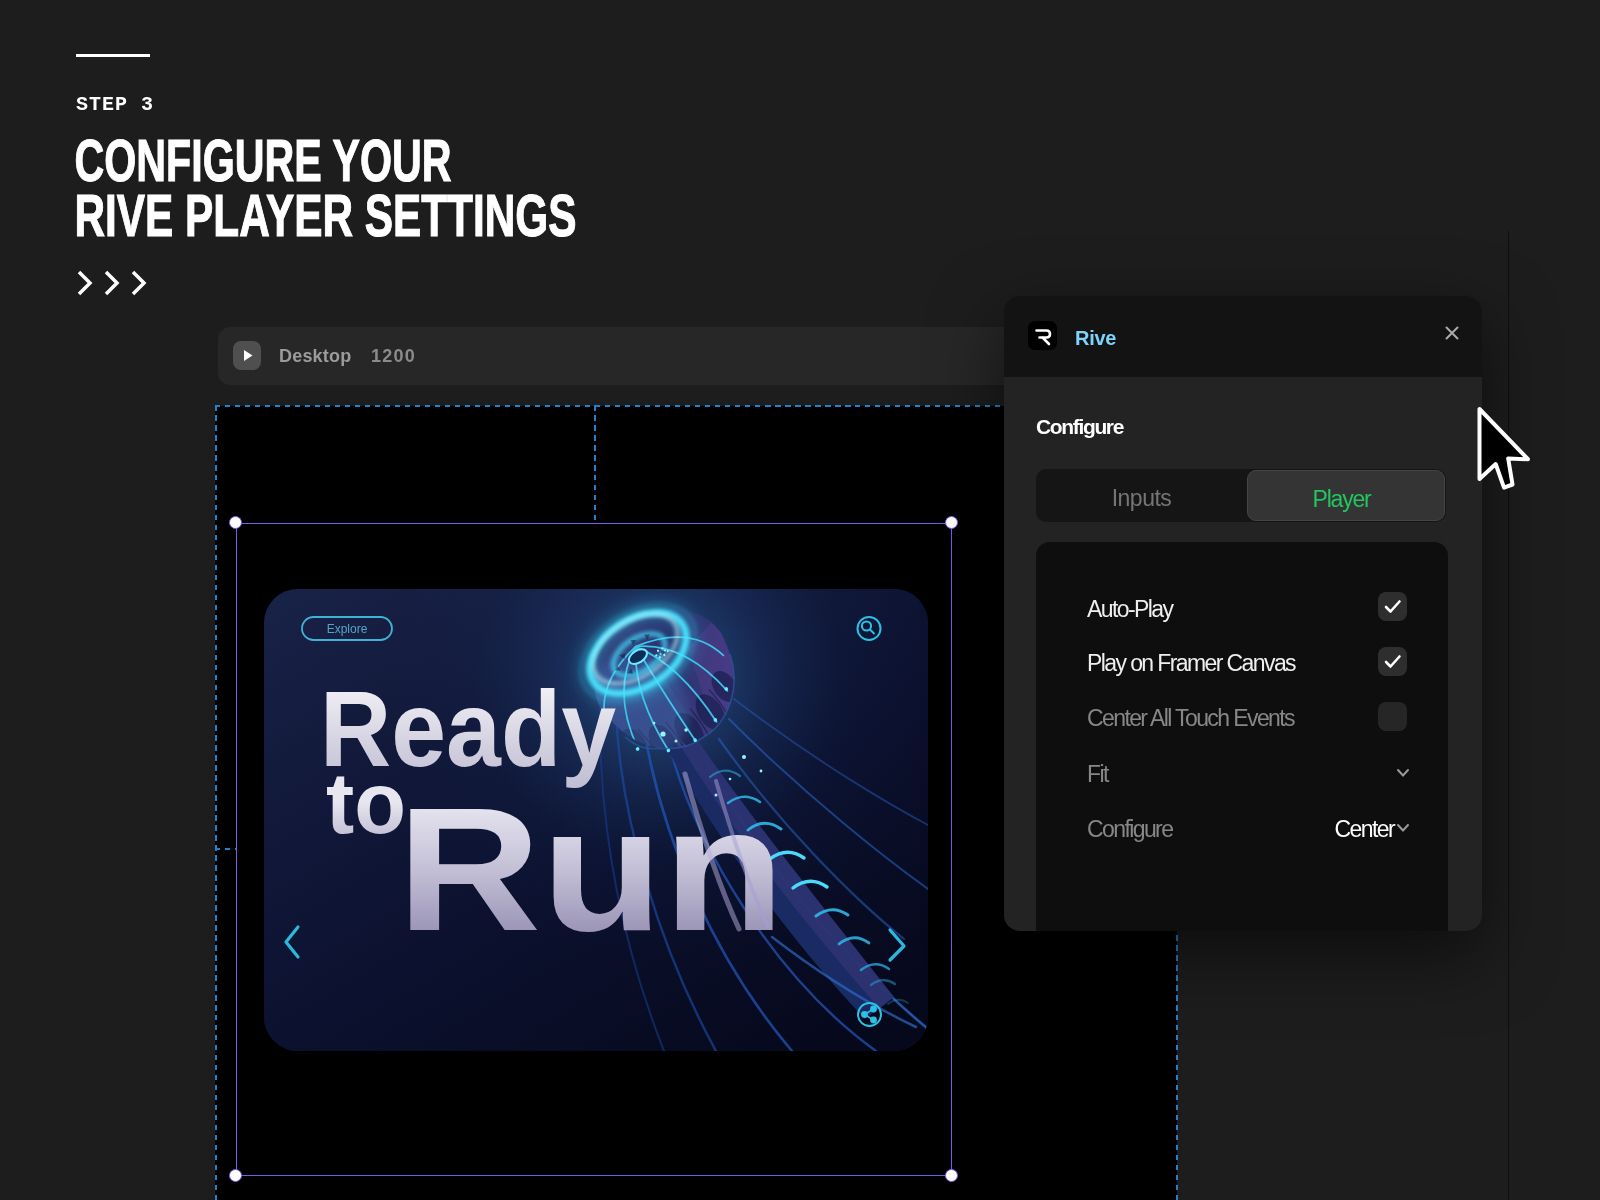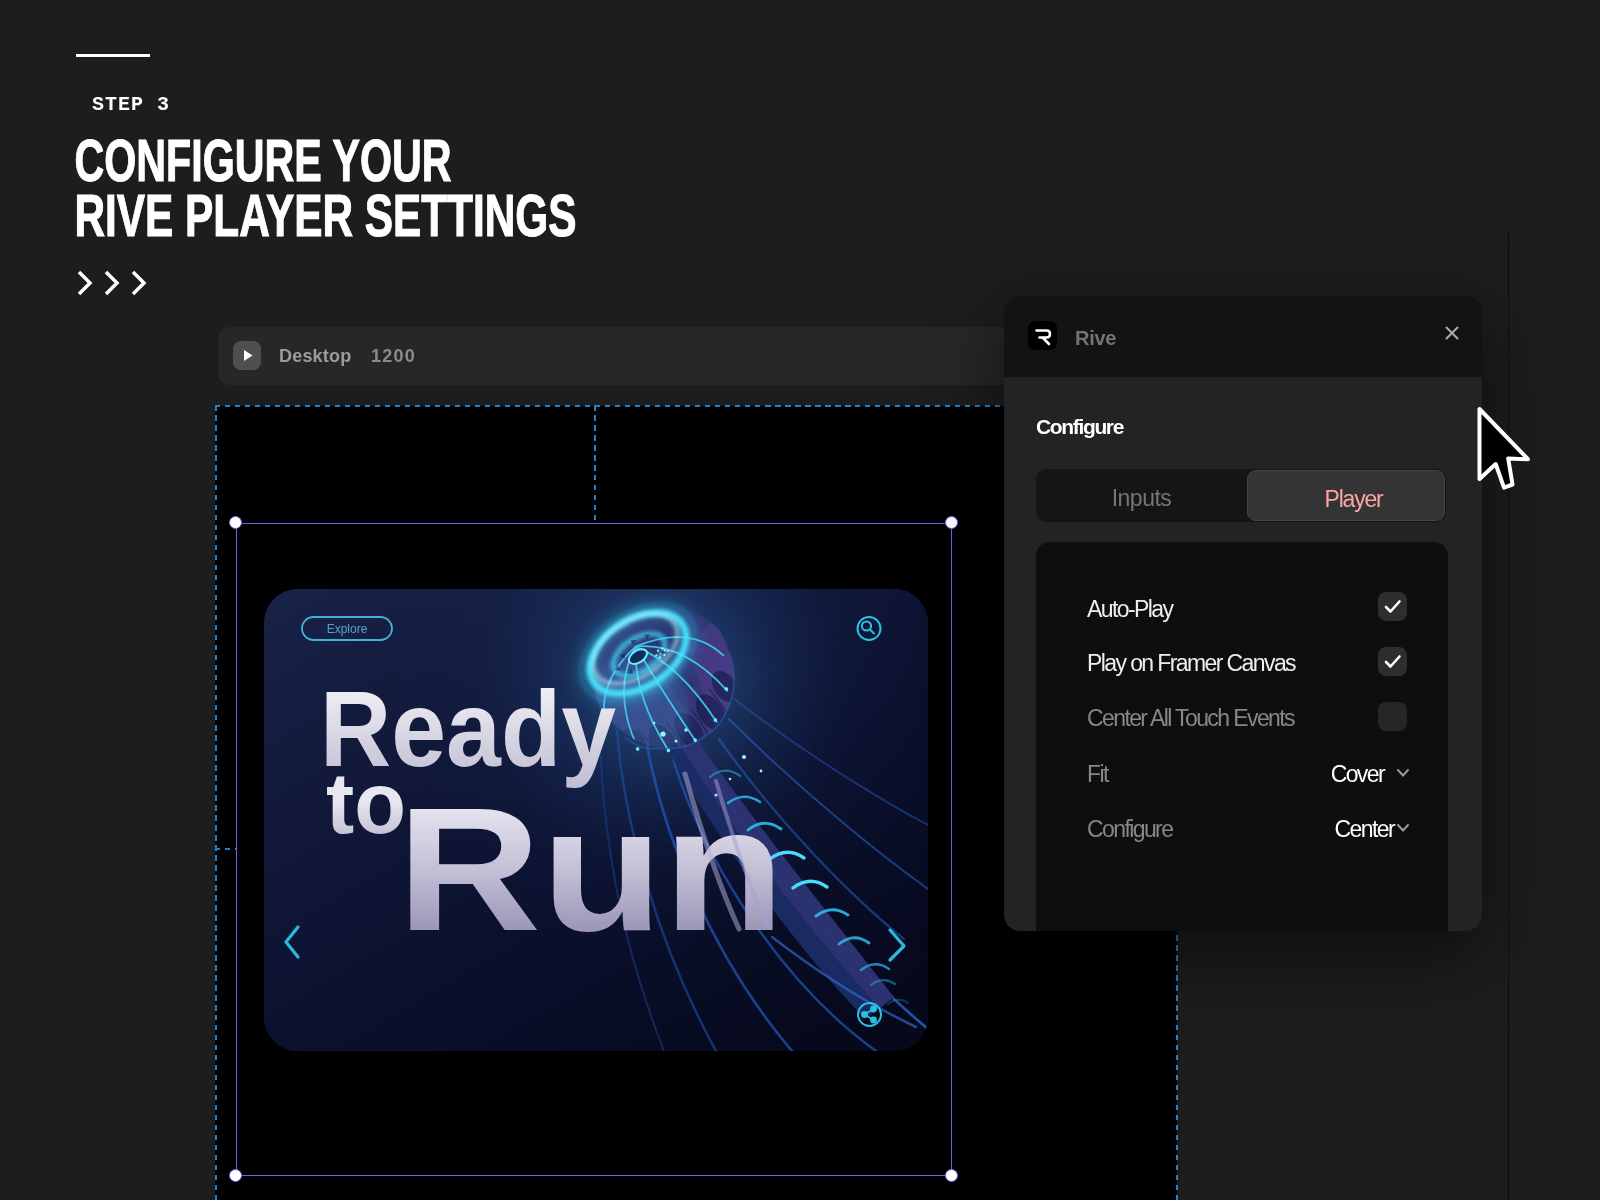--- a/index.html
+++ b/index.html
@@ -224,70 +224,69 @@
 
 <div class="abs" style="left:236px;top:523px;width:716px;height:653px;border:1.5px solid #7d5be6;box-sizing:border-box;"></div>
 <div class="abs" style="left:229px;top:516px;width:13px;height:13px;border-radius:50%;background:#fff;border:1.5px solid #7d5be6;box-sizing:border-box;"></div>
 <div class="abs" style="left:945px;top:516px;width:13px;height:13px;border-radius:50%;background:#fff;border:1.5px solid #7d5be6;box-sizing:border-box;"></div>
 <div class="abs" style="left:229px;top:1169px;width:13px;height:13px;border-radius:50%;background:#fff;border:1.5px solid #7d5be6;box-sizing:border-box;"></div>
 <div class="abs" style="left:945px;top:1169px;width:13px;height:13px;border-radius:50%;background:#fff;border:1.5px solid #7d5be6;box-sizing:border-box;"></div>
 
 <div class="abs" style="left:1508px;top:231px;width:1px;height:969px;background:rgba(0,0,0,.45);"></div>
 
 <div class="abs" style="left:76px;top:54px;width:74px;height:3px;background:#fff;"></div>
-<div class="abs" style="left:76px;top:93px;font-family:'Liberation Mono',monospace;font-weight:bold;font-size:20px;color:#fff;letter-spacing:1px;margin-left:16px;">STEP 3</div>
+<div class="abs" style="left:76px;top:93px;font-family:'Liberation Mono',monospace;font-weight:bold;font-size:20px;color:#fff;letter-spacing:1px;">STEP 3</div>
 <svg class="abs" style="left:0;top:0;" width="700" height="320">
   <text x="74.5" y="180.5" font-family="Liberation Sans" font-weight="bold" font-size="60" fill="#fff" stroke="#fff" stroke-width="1.1" textLength="377" lengthAdjust="spacingAndGlyphs">CONFIGURE YOUR</text>
   <text x="74.5" y="236" font-family="Liberation Sans" font-weight="bold" font-size="60" fill="#fff" stroke="#fff" stroke-width="1.1" textLength="502" lengthAdjust="spacingAndGlyphs">RIVE PLAYER SETTINGS</text>
   <g stroke="#fff" stroke-width="3.5" fill="none">
     <path d="M79 272 L90 283 L79 294"></path>
     <path d="M106 272 L117 283 L106 294"></path>
     <path d="M133 272 L144 283 L133 294"></path>
   </g>
 </svg>
 
 <div class="abs" id="panel" style="left:1004px;top:296px;width:478px;height:635px;background:#232323;border-radius:16px;box-shadow:0 24px 70px rgba(0,0,0,.55);overflow:hidden;">
 
   <div class="abs" style="left:0;top:0;width:478px;height:81px;background:#131313;">
     <div class="abs" style="left:24px;top:25px;width:29px;height:29px;background:#000;border-radius:7px;">
       <svg width="29" height="29" viewBox="0 0 29 29">
         <path d="M8.5 9.5 H18.5 Q22 9.5 22 13 Q22 16.5 18.5 16.5 H11.5 M14.5 16.5 L21 23" stroke="#fff" stroke-width="2.6" fill="none" stroke-linecap="round" stroke-linejoin="round"></path>
       </svg>
     </div>
-    <span class="abs" style="left:71px;top:31px;font-size:20px;font-weight:bold;color:#737373;letter-spacing:-0.3px;">Rive</span>
+    <span class="abs" style="left:71px;top:31px;font-size:20px;font-weight:bold;color:#7dd3fc;letter-spacing:-0.3px;">Rive</span>
     <svg class="abs" style="left:441px;top:30px;" width="14" height="14">
         <path d="M1.5 1.5 L12.5 12.5 M12.5 1.5 L1.5 12.5" stroke="#ababab" stroke-width="2" stroke-linecap="round"></path>
       </svg>
   </div>
 
   <div class="abs" style="left:32px;top:119px;font-size:21px;font-weight:bold;color:#fff;letter-spacing:-1.35px;">Configure</div>
   <div class="abs" style="left:32px;top:173px;width:410px;height:53px;background:#151515;border-radius:10px;">
     <span class="abs" style="left:0;top:0;width:211px;height:45px;line-height:59px;text-align:center;font-size:23px;color:#757575;letter-spacing:-0.5px;">Inputs</span>
     <div class="abs" style="left:211px;top:1px;width:198px;height:51px;background:#343434;border-radius:9px;border:1px solid #454545;box-sizing:border-box;">
-      <span class="abs" style="left:12px;top:0;width:187px;height:49px;line-height:56px;text-align:center;font-size:23px;color:#fca5a5;letter-spacing:-1.2px;">Player</span>
+      <span class="abs" style="left:0;top:0;width:187px;height:49px;line-height:56px;text-align:center;font-size:23px;color:#22c55e;letter-spacing:-1.2px;">Player</span>
     </div>
   </div>
 
   <div class="abs" style="left:32px;top:246px;width:412px;height:400px;background:#0e0e0e;border-radius:14px;">
     <span class="abs" style="left:51px;top:54px;font-size:23px;color:#efefef;letter-spacing:-1.6px;">Auto-Play</span>
     <div class="abs" style="left:342px;top:49.5px;width:29px;height:29px;background:#2e2e2e;border-radius:8px;">
       <svg width="29" height="29">
           <path d="M8 15 L12.5 19.5 L21.5 9.5" stroke="#fff" stroke-width="2.6" fill="none" stroke-linecap="round" stroke-linejoin="round"></path>
         </svg>
     </div>
     <span class="abs" style="left:51px;top:108px;font-size:23px;color:#efefef;letter-spacing:-1.6px;">Play on Framer Canvas</span>
     <div class="abs" style="left:342px;top:104.5px;width:29px;height:29px;background:#2e2e2e;border-radius:8px;">
       <svg width="29" height="29">
           <path d="M8 15 L12.5 19.5 L21.5 9.5" stroke="#fff" stroke-width="2.6" fill="none" stroke-linecap="round" stroke-linejoin="round"></path>
         </svg>
     </div>
     <span class="abs" style="left:51px;top:163px;font-size:23px;color:#878787;letter-spacing:-1.6px;">Center All Touch Events</span>
     <div class="abs" style="left:342px;top:159.5px;width:29px;height:29px;background:#262626;border-radius:8px;"></div>
     <span class="abs" style="left:51px;top:219px;font-size:23px;color:#878787;letter-spacing:-1.6px;">Fit</span>
-    <span class="abs" style="left:0px;top:219px;width:348px;text-align:right;font-size:23px;color:#fff;letter-spacing:-1.6px;">Cover</span>
     <svg class="abs" style="left:359px;top:225px;" width="16" height="12">
         <path d="M3 3 L8 8.5 L13 3" stroke="#9a9a9a" stroke-width="2" fill="none" stroke-linecap="round"></path>
       </svg>
     <span class="abs" style="left:51px;top:274px;font-size:23px;color:#878787;letter-spacing:-1.6px;">Configure</span>
     <span class="abs" style="left:0px;top:274px;width:348px;text-align:right;font-size:23px;color:#fff;letter-spacing:-1.6px;padding-left:10px;">Center</span>
     <svg class="abs" style="left:359px;top:280px;" width="16" height="12">
         <path d="M3 3 L8 8.5 L13 3" stroke="#9a9a9a" stroke-width="2" fill="none" stroke-linecap="round"></path>
       </svg>
   </div>
 </div>

